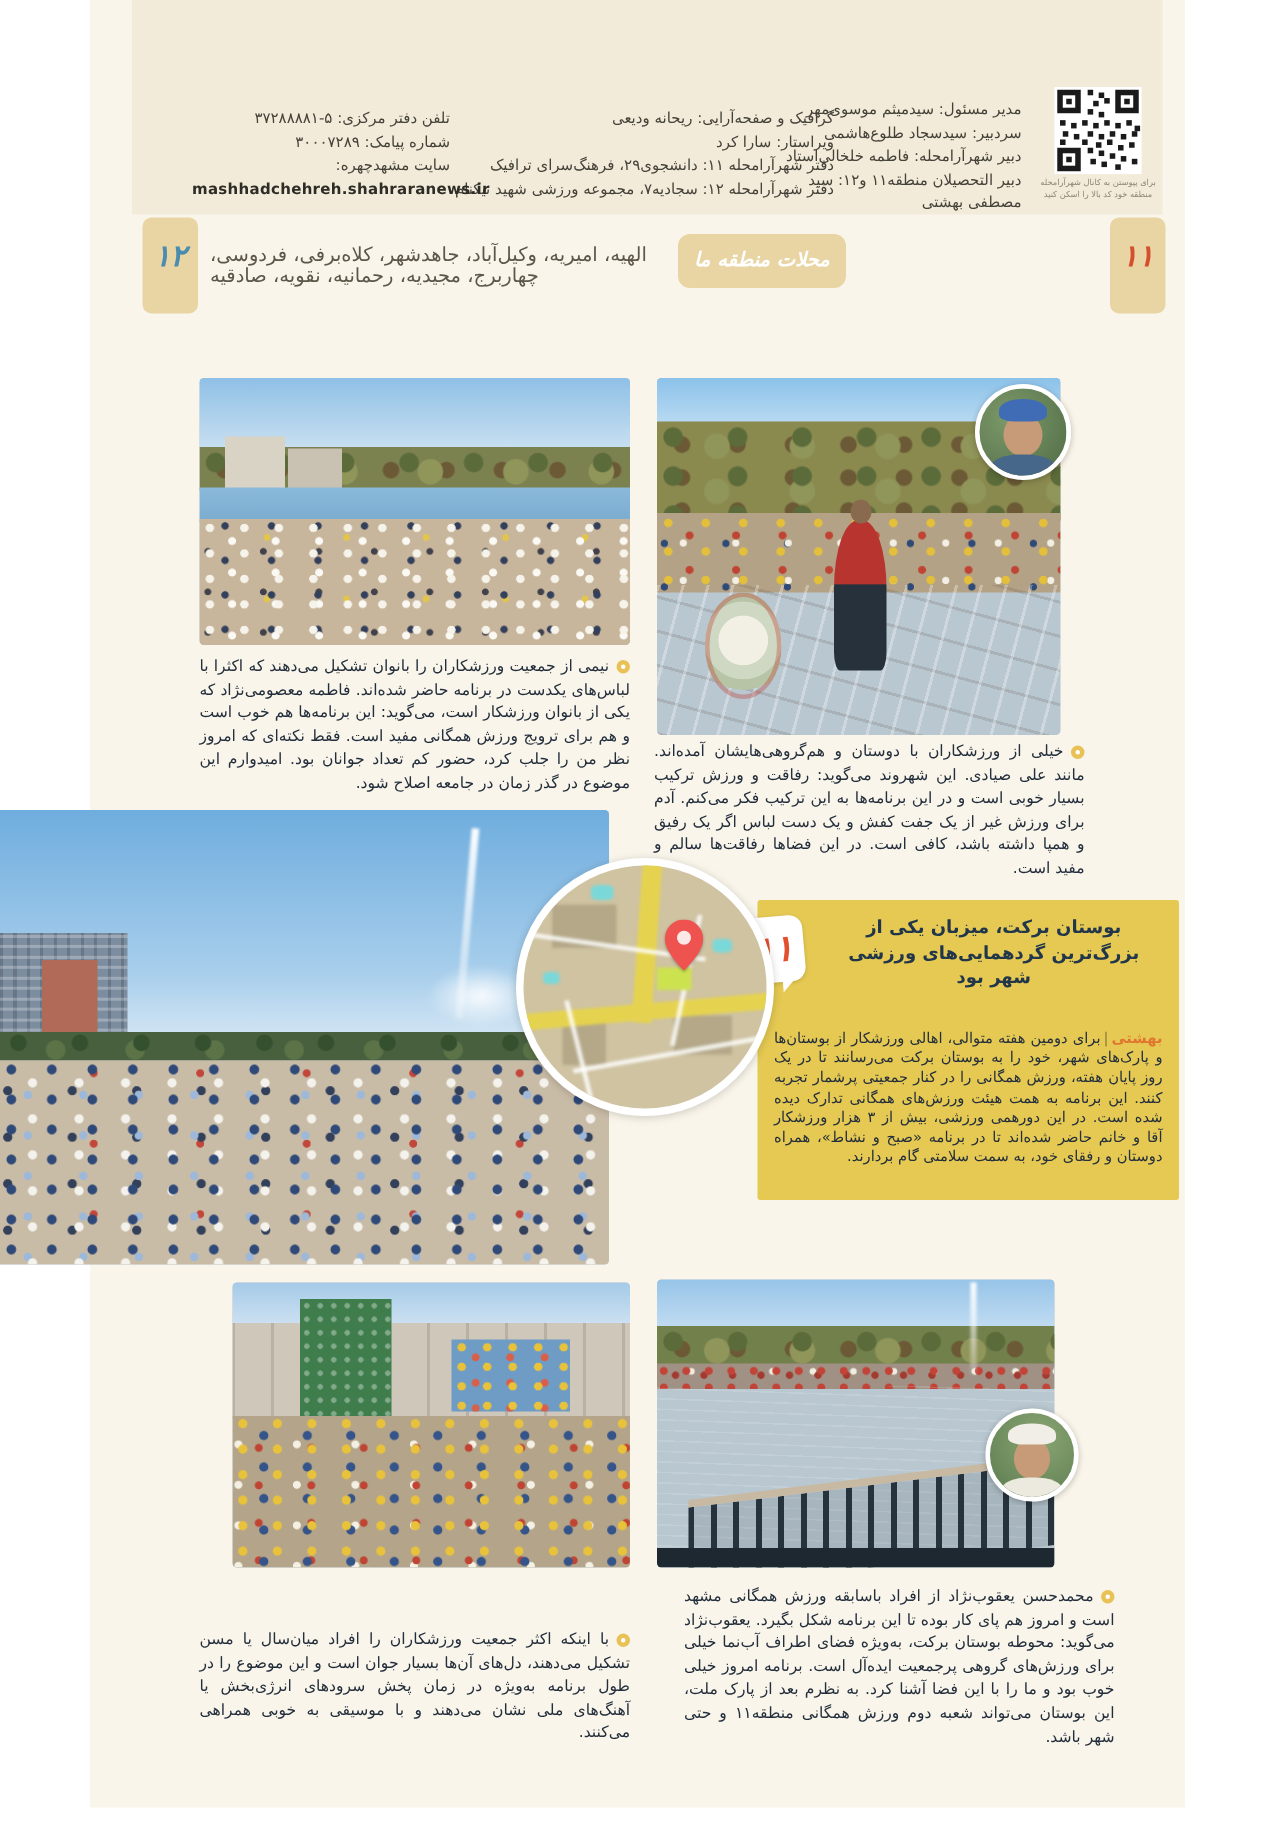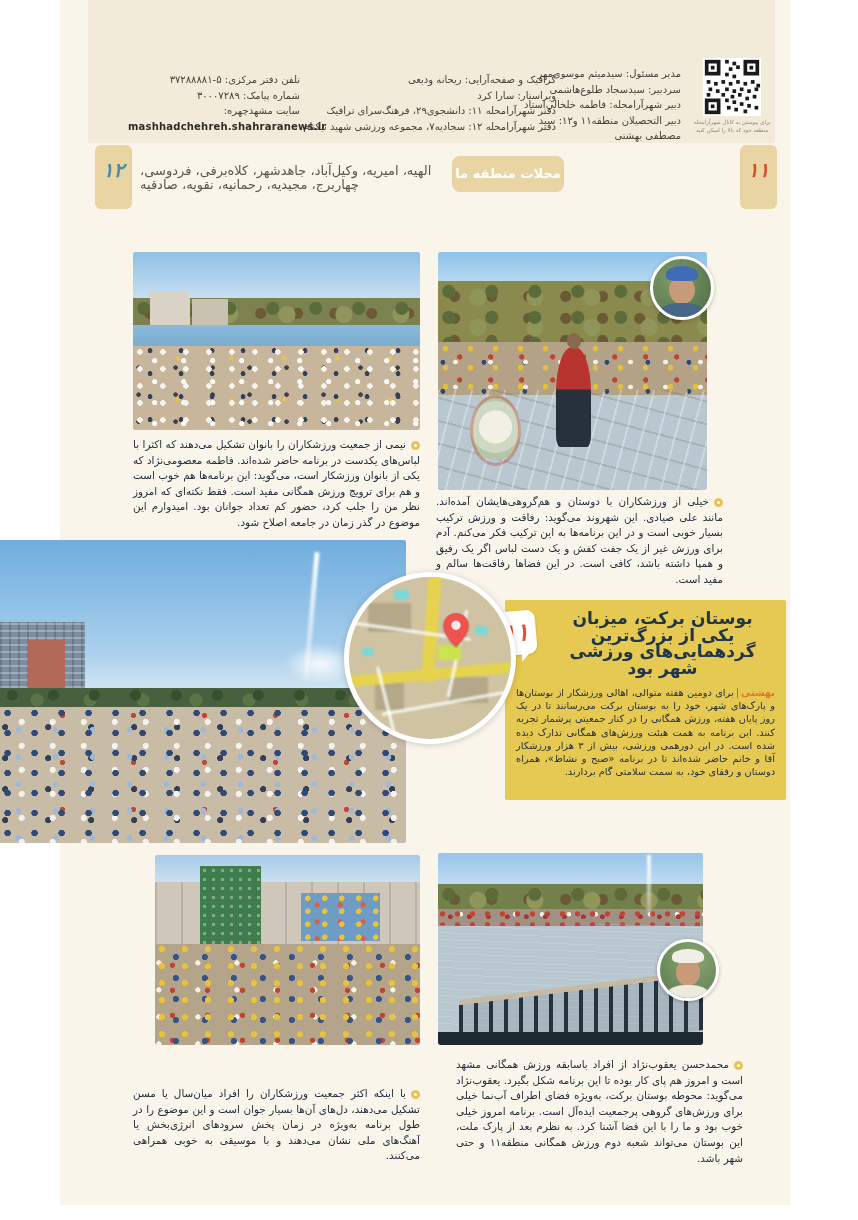--- a/index.html
+++ b/index.html
@@ -22,21 +22,21 @@
 
   
   .ribbon { position:absolute; top:145px; width:37px; height:64px; background:#e8d5a3; border-radius:6px; text-align:center; }
   .ribbon .num { display:block; margin-top:13px; font-size:20px; font-weight:bold; font-style:italic; }
   .ribbon-r { left:740px; } .ribbon-r .num { color:#d64f2d; }
   .ribbon-l { left:95px;  } .ribbon-l .num { color:#4a8bb0; }
   .areas { position:absolute; font-size:13px; line-height:13.5px; color:#5d574a; text-align:left; }
   .areas-r { left:575px; top:164px; width:160px; }
   .areas-l { left:140px; top:164px; width:308px; }
   .bar-label { position:absolute; left:452px; top:156px; width:112px; height:36px; background:#e8d5a3;
-               border-radius:8px; color:#fff; font-weight:bold; font-size:13px; line-height:36px; text-align:center; }
+               border-radius:8px; color:#fff; font-weight:bold; font-size:13px; line-height:36px; text-align:center;font-style:italic; }
 
   
   .photo { position:absolute; overflow:hidden; border-radius:3px; z-index:1; background:#b9c7d0; }
   .layer { position:absolute; left:0; width:100%; }
 
   .ph1 { left:133px; top:252px; width:287px; height:178px; }
   .ph2 { left:438px; top:252px; width:269px; height:238px; }
   .ph3 { left:0;     top:540px; width:406px; height:303px; border-radius:0 3px 3px 0; }
   .ph4 { left:155px; top:855px; width:265px; height:190px; }
   .ph5 { left:438px; top:853px; width:265px; height:192px; }
@@ -156,21 +156,21 @@
   .bp3 { left:16%; top:62%; width:18%; height:20%; }
   .cyan { position:absolute; background:#7ad8d8; border-radius:30%; }
   .cy1 { left:28%; top:8%; width:9%; height:6%; }
   .cy2 { left:78%; top:30%; width:8%; height:6%; }
   .cy3 { left:8%; top:44%; width:7%; height:5%; }
   .greenpatch { position:absolute; left:55%; top:42%; width:14%; height:9%; background:#cde24f; }
   .pin { position:absolute; left:58%; top:22%; width:26px; height:34px; z-index:2; filter:drop-shadow(0 1px 1px rgba(0,0,0,.3)); }
 
   
   .feature { position:absolute; left:505px; top:600px; width:281px; height:200px; background:#e5c952; z-index:2; border-radius:2px; }
-  .kicker { position:absolute; left:48px; right:14px; top:10px; text-align:center; font-size:17px; font-weight:bold;
+  .kicker { position:absolute; left:48px; right:14px; top:10px; text-align:center; font-size:12px; font-weight:bold;
             line-height:16.5px; color:#21364a; }
   .badge { position:absolute; left:-9px; top:11px; width:40px; height:44px; background:#fff; border-radius:9px;
            transform:rotate(-5deg); text-align:center; box-shadow:0 1px 3px rgba(0,0,0,.15); }
   .badge::after { content:''; position:absolute; bottom:-7px; right:7px; border-style:solid; border-width:9px 9px 0 0;
                   border-color:#fff transparent transparent transparent; }
   .badge span { font-size:24px; font-weight:bold; font-style:italic; color:#e2502e; line-height:44px; }
   .feat-title { position:absolute; left:8px; right:40px; top:44px; text-align:center; font-size:29px; font-weight:bold;
                 color:#2e6ba8; }
   .lead { position:absolute; left:11px; right:11px; top:86px; font-size:9.8px; line-height:13.2px; color:#242f3d;
           text-align:justify; text-align-last:right; }

